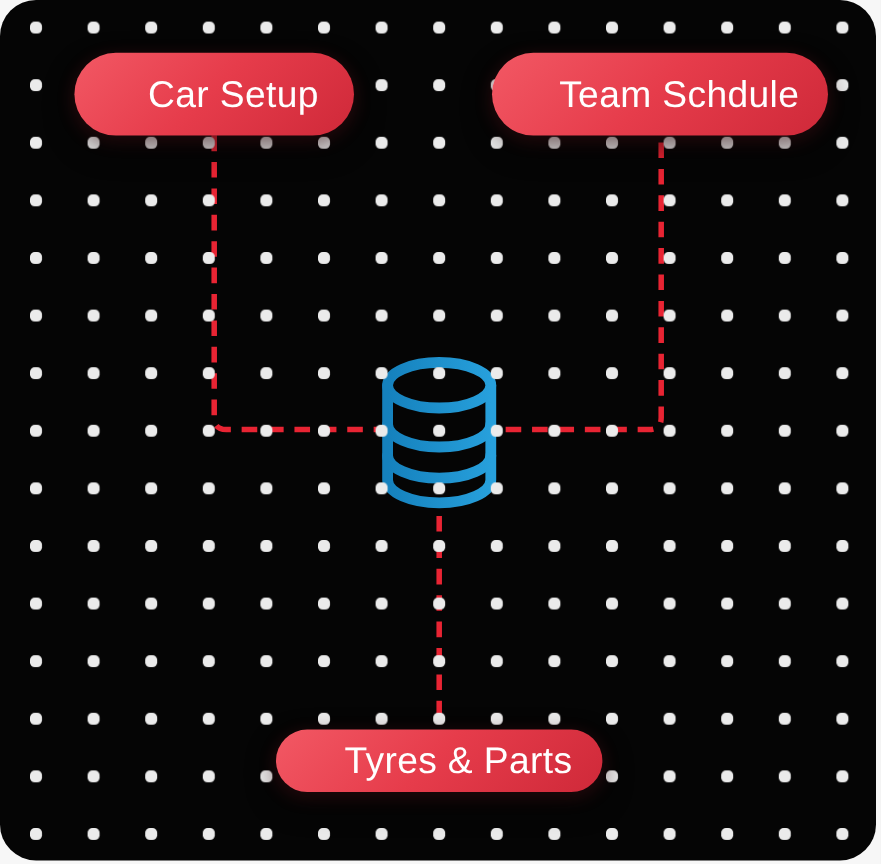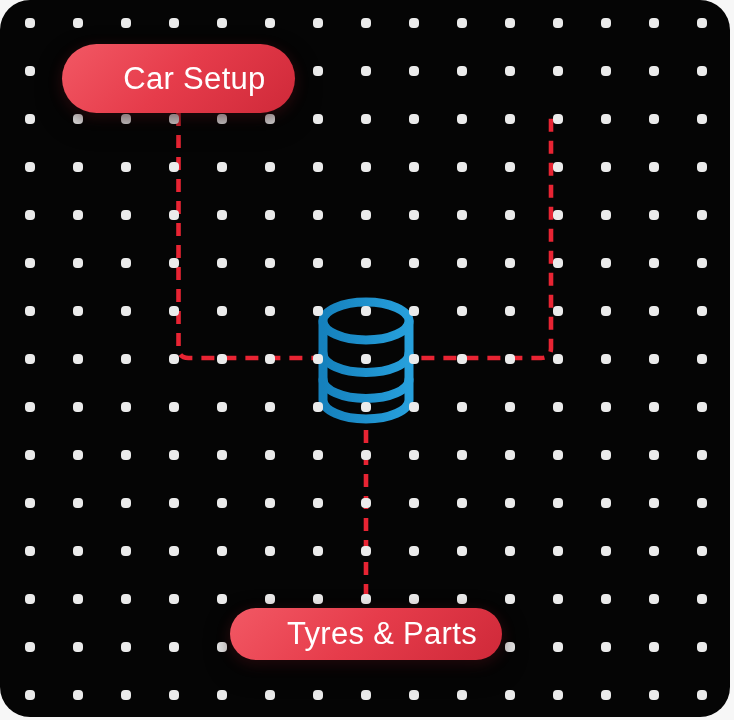--- a/index.html
+++ b/index.html
@@ -93,19 +93,22 @@
         <ellipse class="db-stroke" cx="50" cy="27" rx="43" ry="19"></ellipse>
       </g>
 
       <rect x="0" y="0" width="730" height="717" fill="url(#dotPattern)"></rect>
     </svg>
 
     <div class="pill pill-car-setup">
       <span class="pill-label">Car Setup</span>
     </div>
 
+    <div class="pill pill-team-schedule">
+      <span class="pill-label">Team Schdule</span>
+    </div>
 
     <div class="pill pill-tyres-parts">
       <span class="pill-label">Tyres &amp; Parts</span>
     </div>
 
   </div>
 </div>
 
 </body></html>

